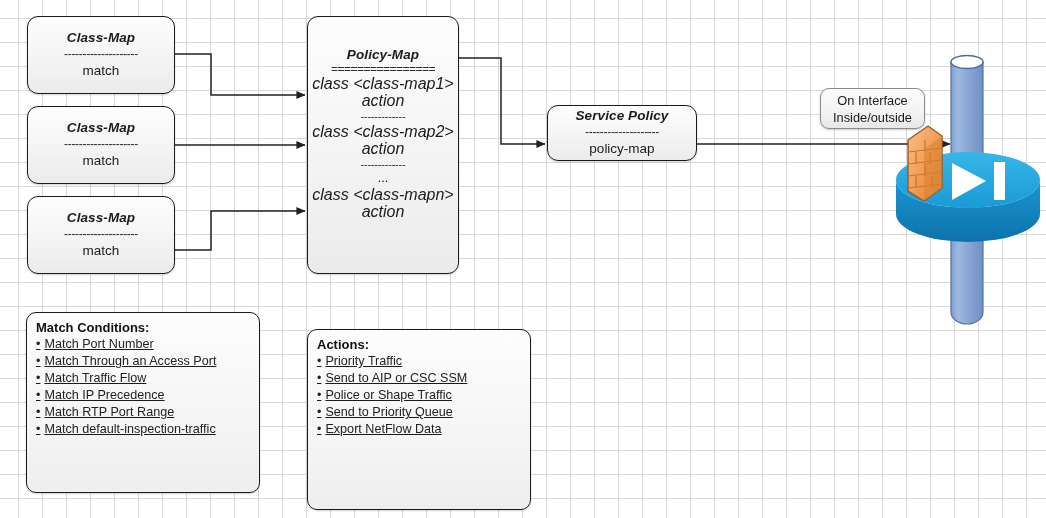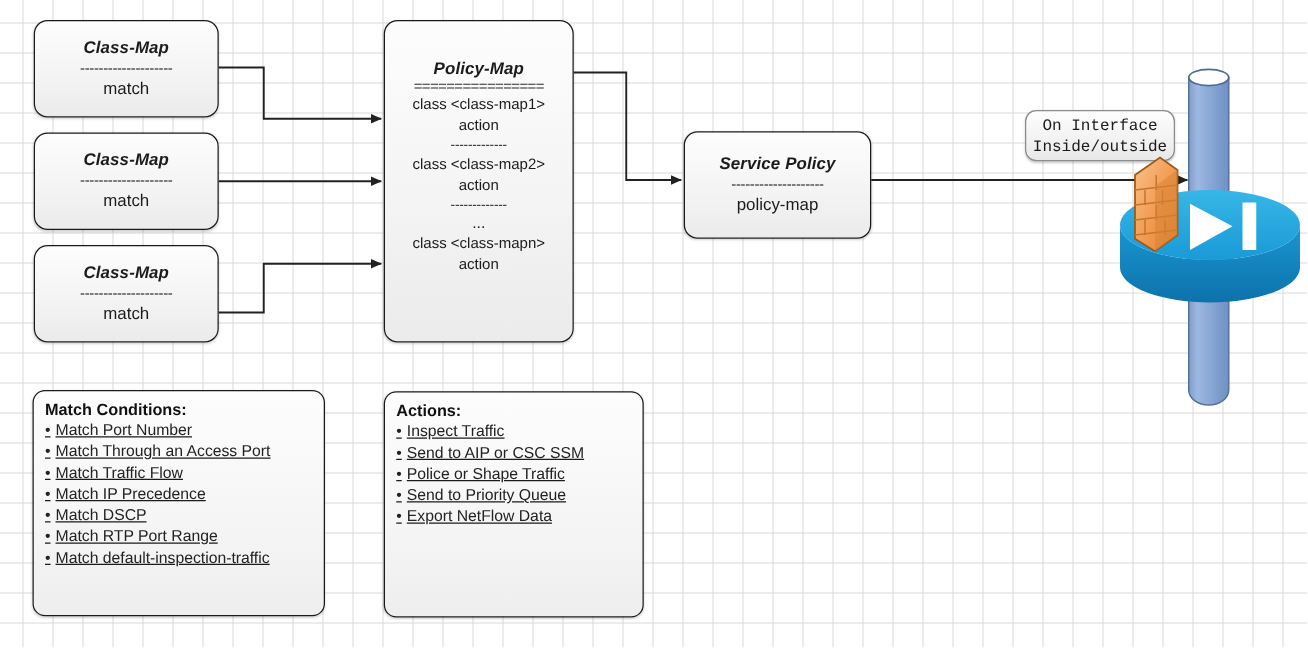--- a/index.html
+++ b/index.html
@@ -49,21 +49,21 @@
     font-family:"Liberation Sans", sans-serif;
   }
   .b-sep.dbl{letter-spacing:-0.5px;margin:3px 0 1px 0;}
   .b-line{font-size:13.5px;line-height:18px;color:#1b1b1b;}
 
   
   .pm-body{
     display:flex;flex-direction:column;align-items:center;
     justify-content:flex-start;width:100%;
   }
-  .pm-row{font-size:12px;line-height:17px;white-space:nowrap;}
+  .pm-row{font-size:16px;line-height:17px;white-space:nowrap;font-style:italic;}
   .pm-dash{
     font-size:11px;line-height:14px;letter-spacing:-0.2px;color:#2b2b2b;
   }
   .pm-dots{font-size:12.6px;line-height:15px;}
 
   
   .listbox{
     position:absolute;box-sizing:border-box;
     border:1.6px solid #1a1a1a;border-radius:10px;
     background:linear-gradient(to bottom,#fdfdfd 0%,#f5f5f5 60%,#eeeeee 100%);
@@ -155,50 +155,49 @@
         <div class="pm-row">class &lt;class-map2&gt;</div>
         <div class="pm-row">action</div>
         <div class="pm-dash">-------------</div>
         <div class="pm-dots">...</div>
         <div class="pm-row">class &lt;class-mapn&gt;</div>
         <div class="pm-row">action</div>
       </div>
     </div>
   </div>
 
-  <div class="box" style="left:547px;top:105px;width:150px;height:86px;">
+  <div class="box" style="left:547px;top:105px;width:150px;height:56px;">
     <div class="box-inner">
       <div class="b-title">Service Policy</div>
       <div class="b-sep">--------------------</div>
       <div class="b-line">policy-map</div>
     </div>
   </div>
 
-  <div class="callout" style="left:820px;top:88px;width:120px;height:41px;font-family:Liberation Mono, monospace;">
+  <div class="callout" style="left:820px;top:88px;width:105px;height:41px;">
     <div>On Interface</div>
     <div>Inside/outside</div>
   </div>
 
   <div class="listbox" style="left:26px;top:312px;width:234px;height:181px;">
     <h4>Match Conditions:</h4>
     <ul>
       <li>Match Port Number</li>
       <li>Match Through an Access Port</li>
       <li>Match Traffic Flow</li>
       <li>Match IP Precedence</li>
-      <li>Match DSCP</li>
       <li>Match RTP Port Range</li>
       <li>Match default-inspection-traffic</li>
     </ul>
   </div>
 
-  <div class="listbox" style="left:307px;top:313px;width:208px;height:181px;">
+  <div class="listbox" style="left:307px;top:329px;width:224px;height:181px;">
     <h4>Actions:</h4>
     <ul>
-      <li>Inspect Traffic</li>
+      <li>Priority Traffic</li>
       <li>Send to AIP or CSC SSM</li>
       <li>Police or Shape Traffic</li>
       <li>Send to Priority Queue</li>
       <li>Export NetFlow Data</li>
     </ul>
   </div>
 
   <svg class="fw" style="left:890px;top:48px;" width="156" height="290" viewBox="0 0 156 290" xmlns="http://www.w3.org/2000/svg">
     <defs>
       <linearGradient id="pipeG" x1="0" y1="0" x2="1" y2="0">

